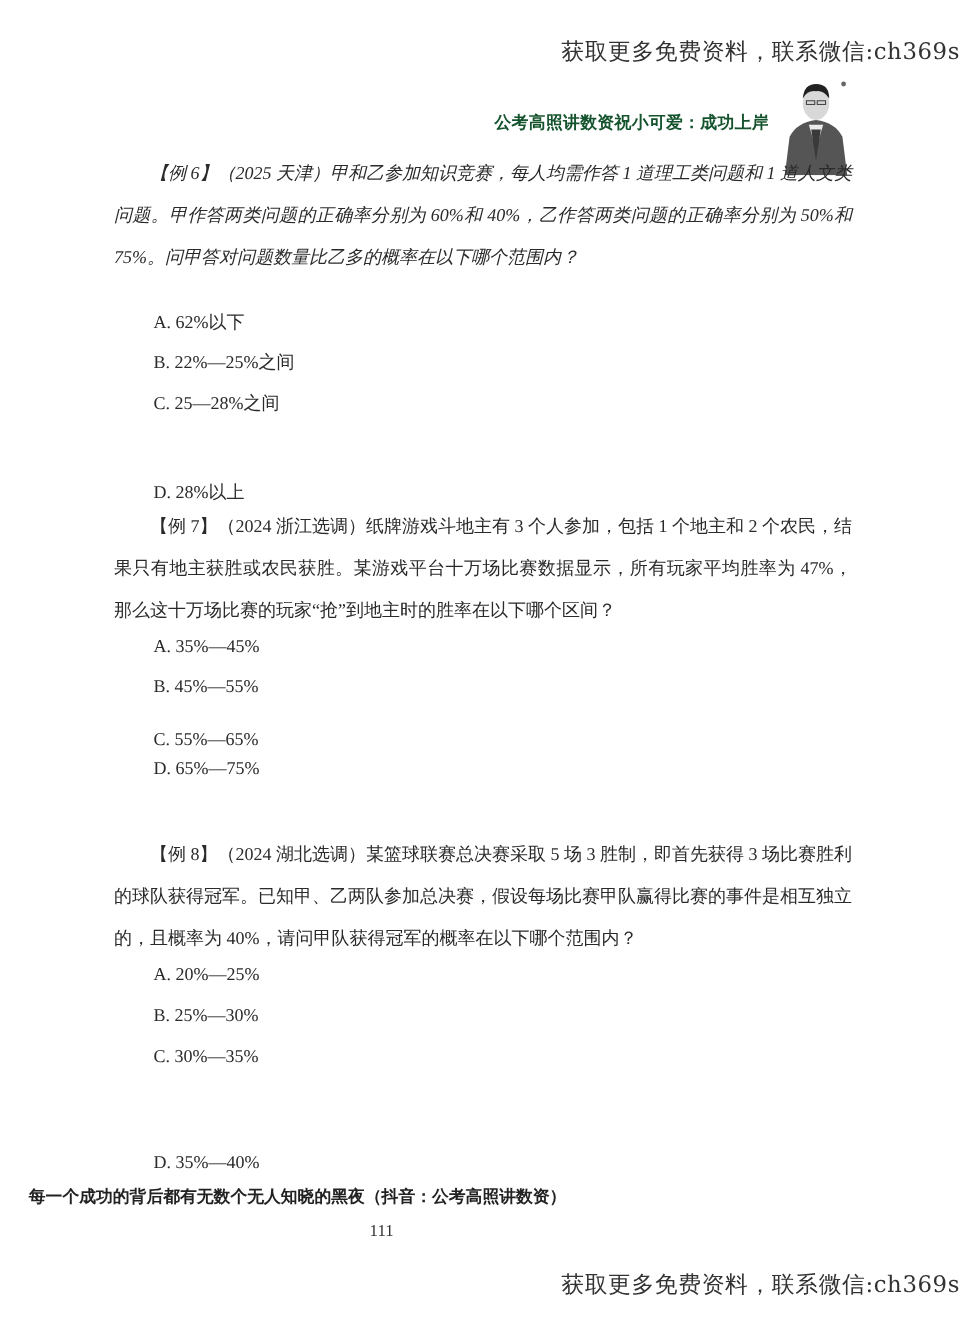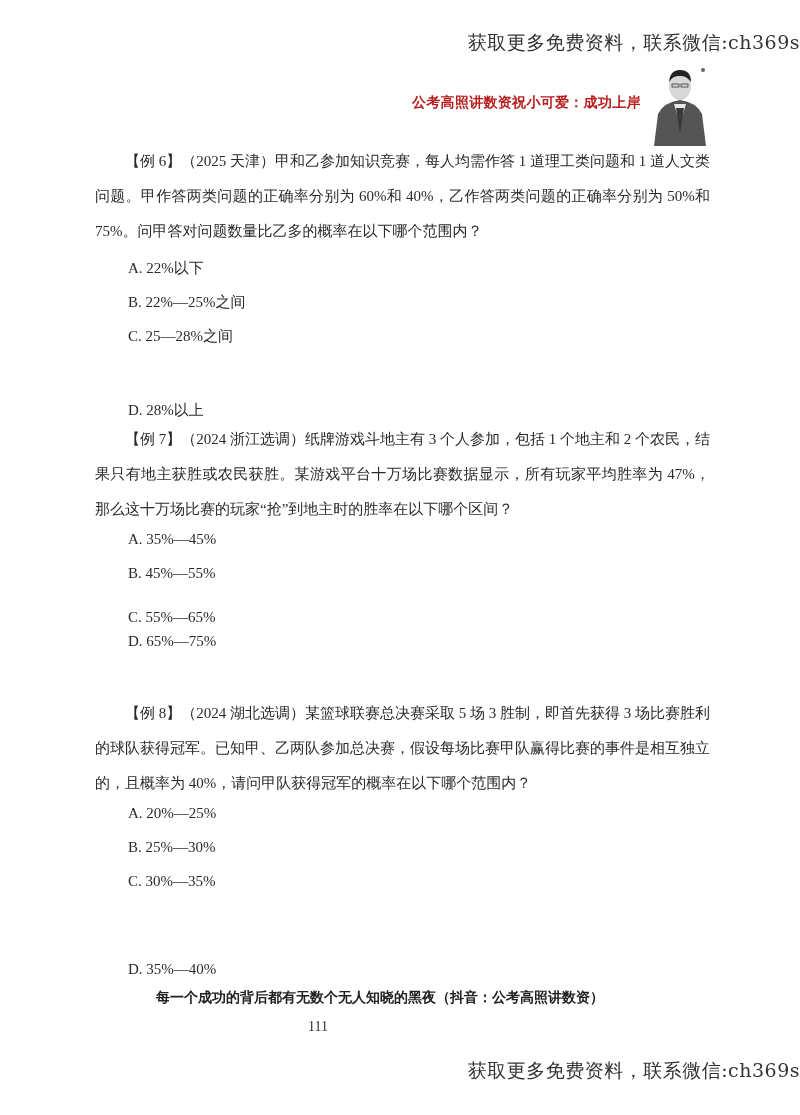--- a/index.html
+++ b/index.html
@@ -3,51 +3,51 @@
 <meta charset="utf-8">
 <style>
   html, body { margin: 0; padding: 0; background: #ffffff; }
   body { width: 800px; height: 1115px; position: relative; overflow: hidden;
          font-family: "Liberation Serif", "DejaVu Serif", serif; color: #2a2a2a; }
   .watermark { position: absolute; left: 0; width: 800px; text-align: right;
                font-family: "DejaVu Serif", serif; font-size: 19px; color: #333; letter-spacing: 0.5px; }
   .wm-top { top: 30px; }
   .wm-bottom { top: 1058px; }
   .header-slogan { position: absolute; left: 412px; top: 94px; font-family: Liberation Serif, serif;
-                   font-weight: bold; font-size: 14px; color: #b91c1c; letter-spacing: 0.3px; }
+                   font-weight: bold; font-size: 14px; color: #14532d; letter-spacing: 0.3px; }
   .portrait { position: absolute; left: 648px; top: 64px; width: 64px; height: 82px; }
   .question { position: absolute; left: 95px; width: 615px; font-size: 15px; line-height: 35px; }
   .q-text { text-indent: 2em; text-align: justify; margin: 0; }
   .option { position: absolute; left: 128px; font-size: 15px; }
-  .footer-motto { position: absolute; left: 0; width: 760px; top: 989px; text-align: center;
-                  font-family: "DejaVu Sans", sans-serif; font-weight: bold; font-size: 14px; color: #222; }
+  .footer-motto { position: absolute; left: 0; width: 760px; top: 989px; text-align: left;
+                  font-family: "DejaVu Sans", sans-serif; font-weight: bold; font-size: 14px; color: #222; padding-left: 24px; }
   .page-num { position: absolute; left: 0; width: 636px; top: 1019px; text-align: center; font-size: 14px; color: #333; }
 </style>
 </head>
 <body>
 
 <div class="watermark wm-top">获取更多免费资料，联系微信:ch369s</div>
 
 <div class="header-slogan">公考高照讲数资祝小可爱：成功上岸</div>
 <svg class="portrait" viewBox="0 0 64 82">
   <rect x="0" y="0" width="64" height="82" fill="#ffffff"></rect>
   <path d="M6 82 L10 50 Q16 38 32 36 Q48 38 54 50 L58 82 Z" fill="#555"></path>
   <path d="M26 40 L32 60 L38 40 Z" fill="#eaeaea"></path>
   <path d="M28 44 L32 70 L36 44 Z" fill="#3a3a3a"></path>
   <ellipse cx="32" cy="22" rx="11" ry="14" fill="#d8d8d8"></ellipse>
   <path d="M21 18 Q22 6 32 6 Q43 6 43 18 Q38 11 32 12 Q25 11 21 18 Z" fill="#222"></path>
   <rect x="24" y="20" width="7" height="3" fill="none" stroke="#333" stroke-width="0.8"></rect>
   <rect x="33" y="20" width="7" height="3" fill="none" stroke="#333" stroke-width="0.8"></rect>
   <circle cx="55" cy="6" r="2" fill="#666"></circle>
 </svg>
 
-<div class="question" style="top:144px;">
+<div class="question" style="top:128px;font-style:italic;">
   <p class="q-text">【例 6】（2025 天津）甲和乙参加知识竞赛，每人均需作答 1 道理工类问题和 1 道人文类问题。甲作答两类问题的正确率分别为 60%和 40%，乙作答两类问题的正确率分别为 50%和 75%。问甲答对问题数量比乙多的概率在以下哪个范围内？</p>
 </div>
-<div class="option" style="top:259px;">A. 22%以下</div>
+<div class="option" style="top:259px;">A. 62%以下</div>
 <div class="option" style="top:293px;">B. 22%—25%之间</div>
 <div class="option" style="top:327px;">C. 25—28%之间</div>
 <div class="option" style="top:361px;margin-top:40px;">D. 28%以上</div>
 
 <div class="question" style="top:422px;">
   <p class="q-text">【例 7】（2024 浙江选调）纸牌游戏斗地主有 3 个人参加，包括 1 个地主和 2 个农民，结果只有地主获胜或农民获胜。某游戏平台十万场比赛数据显示，所有玩家平均胜率为 47%，那么这十万场比赛的玩家“抢”到地主时的胜率在以下哪个区间？</p>
 </div>
 <div class="option" style="top:531px;">A. 35%—45%</div>
 <div class="option" style="top:565px;">B. 45%—55%</div>
 <div class="option" style="top:609px;">C. 55%—65%</div>

